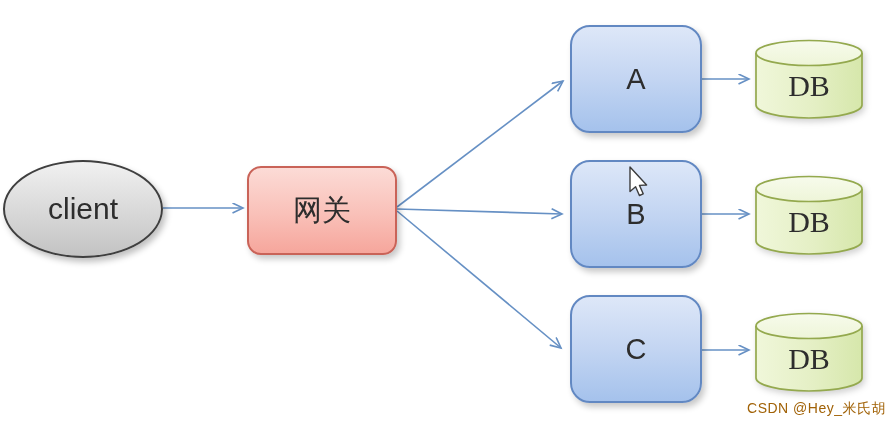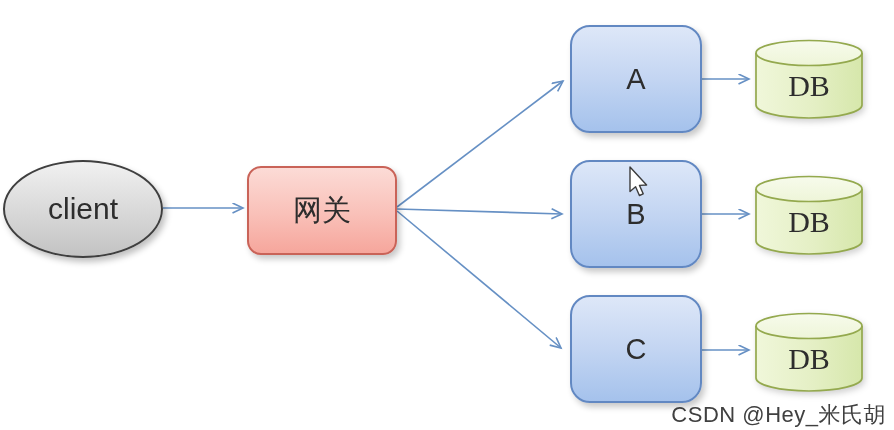--- a/index.html
+++ b/index.html
@@ -51,21 +51,21 @@
     position:absolute;left:0;top:16px;width:110px;height:62px;
     display:flex;align-items:center;justify-content:center;
     font-size:30px;color:#2d2d2d;
   }
   .db-1{left:754px;top:39px;}
   .db-2{left:754px;top:175px;}
   .db-3{left:754px;top:312px;}
   .cursor{position:absolute;left:628px;top:166px;}
   .watermark{
     position:absolute;right:8px;top:400px;
-    font-size:22px;color:#404040;
+    font-size:14px;color:#a16207;
     letter-spacing:0.5px;
     white-space:nowrap;
   }
 </style>
 </head>
 <body>
 
 <div class="canvas">
 
   <svg class="layer" width="894" height="430" viewBox="0 0 894 430">

